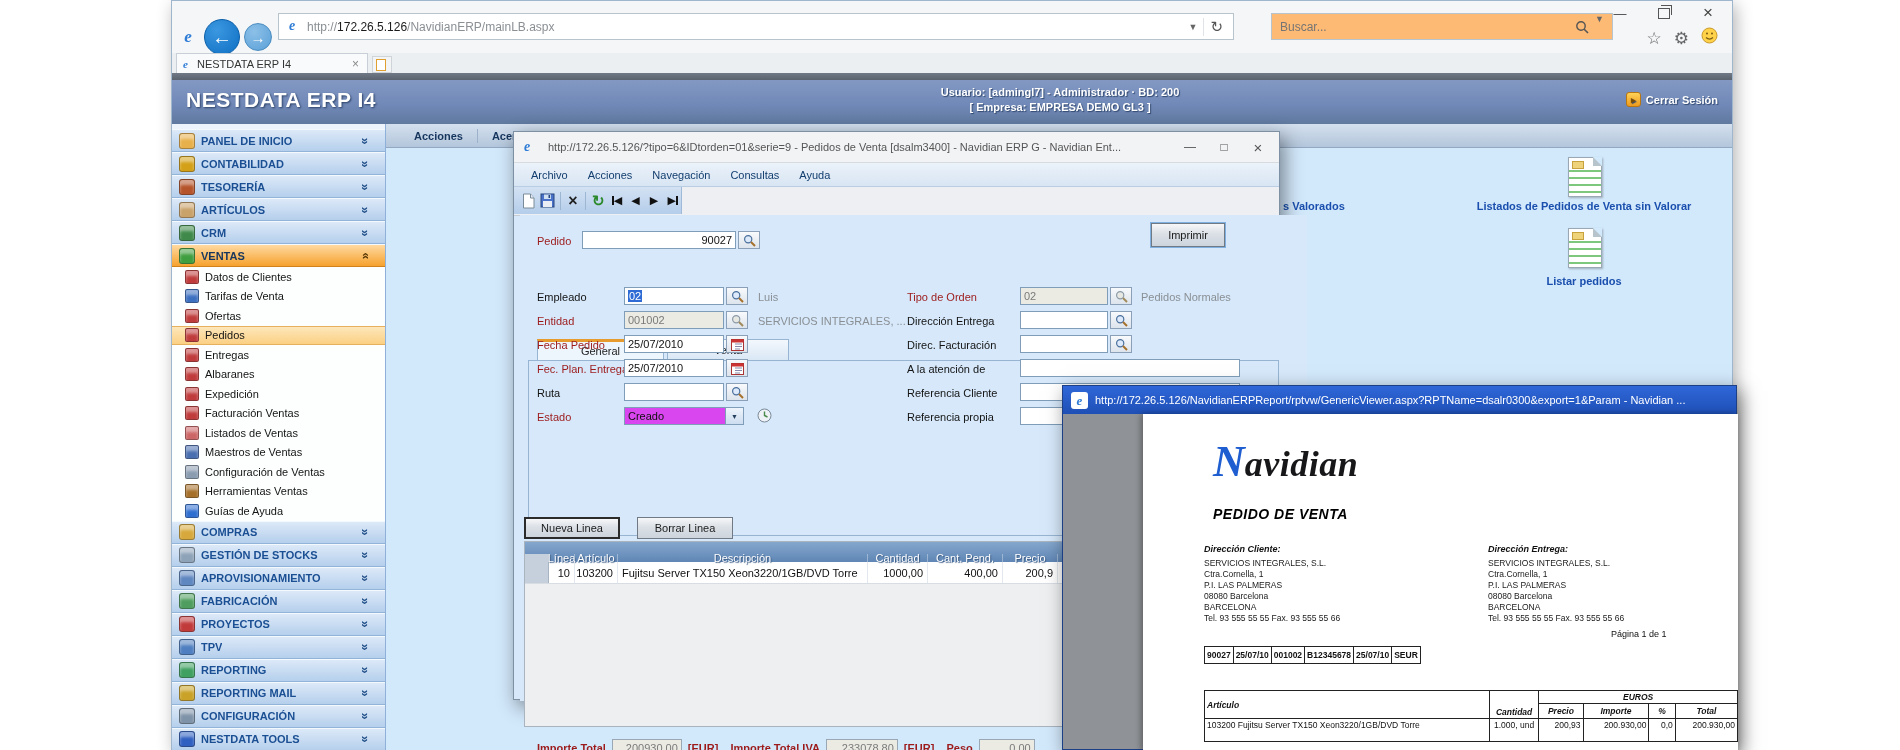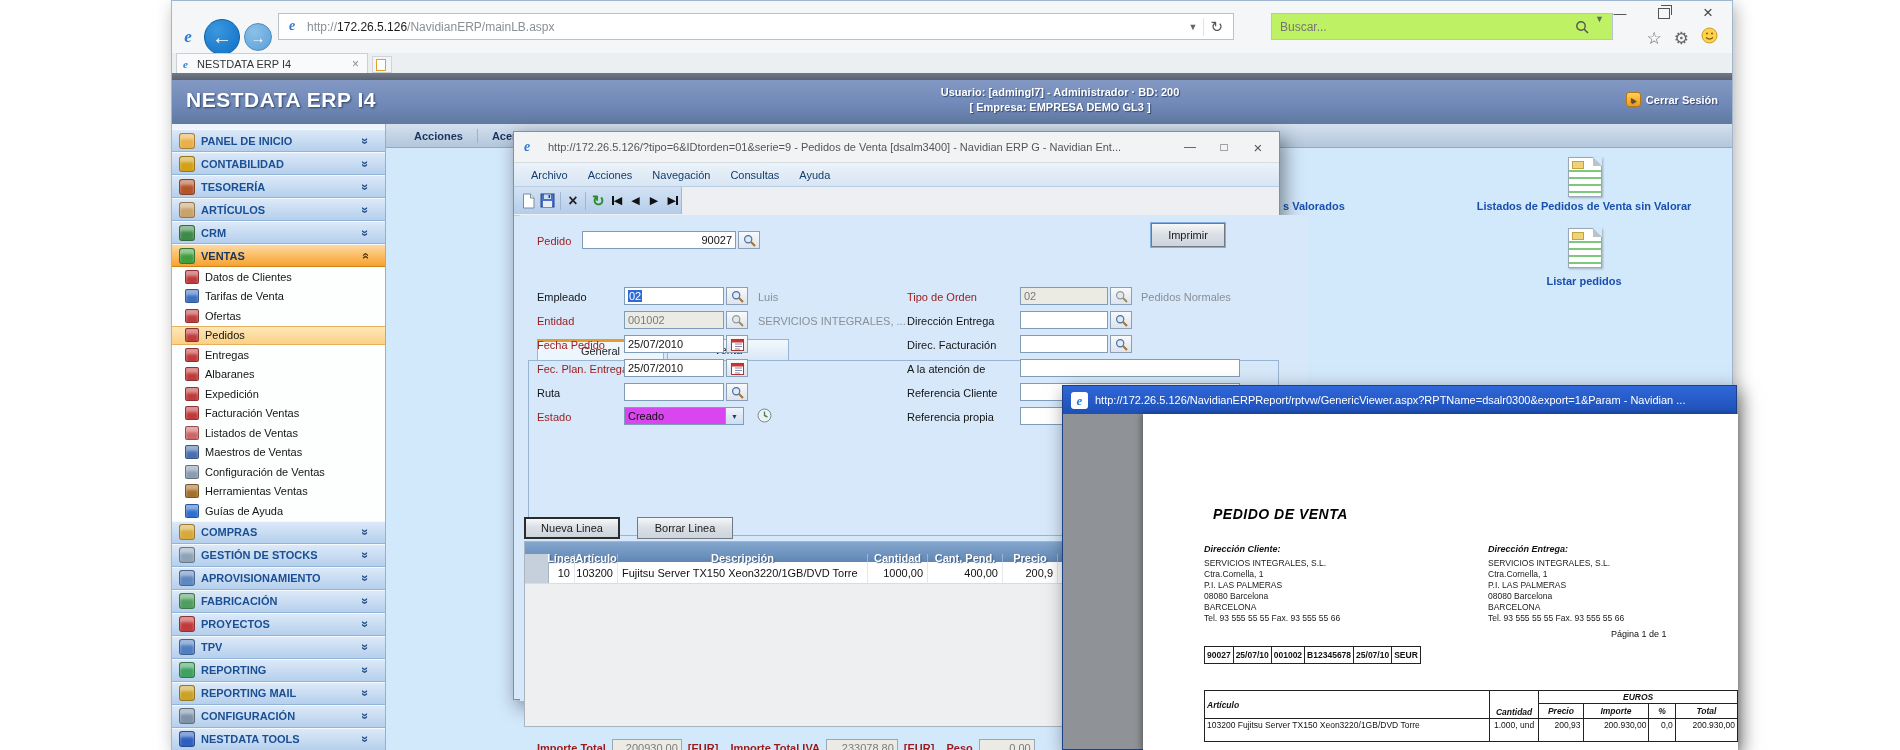--- a/index.html
+++ b/index.html
@@ -17,21 +17,21 @@
   .navbtn{position:absolute;border-radius:50%;color:#fff;display:flex;align-items:center;justify-content:center;cursor:pointer;}
   .back{left:32px;top:18px;width:34px;height:34px;background:radial-gradient(circle at 35% 30%,#3b97e0,#0e6fc3);font-size:20px;border:1px solid #0a5ea8;}
   .fwd{left:72px;top:22px;width:26px;height:26px;background:radial-gradient(circle at 35% 30%,#8cc0e8,#5aa0d8);font-size:15px;border:1px solid #4a8cc0;}
   .urlbar{position:absolute;left:106px;top:12px;width:956px;height:27px;background:#fff;border:1px solid #b7c3cd;
     display:flex;align-items:center;box-sizing:border-box;padding:0 4px;}
   .url-ie{width:18px;height:18px;font:bold italic 14px "Liberation Serif",serif;color:#2e7cd6;text-align:center;flex:0 0 auto;}
   .urltext{font-size:12px;margin-left:6px;white-space:nowrap;overflow:hidden;flex:1;}
   .urltext .dim{color:#8a8f94;} .urltext .host{color:#1a1a1a;}
   .urlbar .mini{color:#666;font-size:9px;padding:0 6px;cursor:pointer;}
   .urlbar .ref{color:#555;font-size:15px;padding:0 6px;border-left:1px solid #e0e4e8;cursor:pointer;}
-  .searchbox{position:absolute;left:1099px;top:12px;width:342px;height:27px;background:#bef264;border:1px solid #b7c3cd;
+  .searchbox{position:absolute;left:1099px;top:12px;width:342px;height:27px;background:#fdba74;border:1px solid #b7c3cd;
     display:flex;box-sizing:border-box;}
   .searchbox input{flex:1;border:none;outline:none;font-size:12px;color:#333;padding:0 8px;font-family:"Liberation Sans",sans-serif;background:transparent;}
   .searchbox .mag{padding:0 4px;cursor:pointer;display:flex;align-items:center;}
   .searchbox .mini{color:#666;font-size:9px;padding:0 8px 0 2px;cursor:pointer;}
   .chromeicons{position:absolute;right:14px;top:26px;display:flex;gap:12px;align-items:center;}
   .chromeicon{font-size:17px;color:#666;cursor:pointer;}
   
   .tabrow{position:absolute;left:0;top:52px;width:100%;height:20px;background:#eceff2;border-bottom:1px solid #d4d9de;}
   .tab{position:absolute;left:4px;top:0;width:192px;height:20px;background:#f9fafb;border:1px solid #c9cfd6;border-bottom:none;
     display:flex;align-items:center;padding:0 6px;box-sizing:border-box;cursor:pointer;}
@@ -120,21 +120,21 @@
   .ptab.inactive{width:122px;background:linear-gradient(#f3f8fd,#d9e7f5);}
   .tabpanel{position:absolute;left:8px;top:145px;width:751px;height:176px;border:1px solid #97b5d3;box-sizing:border-box;}
   .selwrap{position:absolute;height:18px;background:#d946ef;border:1px solid #7f9db9;box-sizing:border-box;display:flex;align-items:center;cursor:pointer;}
   .selwrap .selval{flex:1;font-size:11px;color:#111;padding:0 3px;}
   .selwrap .selarrow{width:17px;height:16px;background:linear-gradient(#eef4fb,#cdddf0);border-left:1px solid #7f9db9;
     display:flex;align-items:center;justify-content:center;font-size:7px;color:#24405e;}
   
   .gridwrap{position:absolute;left:4px;top:326px;width:750px;height:186px;background:#edeff1;border:1px solid #aab4be;box-sizing:border-box;}
   .grow{display:flex;width:100%;}
   .ghead{height:20px;background:linear-gradient(#85a7cd,#5f86b5);}
-  .gh{box-sizing:border-box;color:#fff;font-weight:bold;font-size:11px;display:flex;align-items:center;justify-content:center;
+  .gh{box-sizing:border-box;color:#fff;font-weight:normal;font-size:11px;display:flex;align-items:center;justify-content:center;
     border-right:1px solid rgba(255,255,255,.35);text-shadow:1px 1px 1px #3c5a80;margin-top:12px;}
   .gdrow{height:21px;background:#fff;border-bottom:1px solid #d7dde3;}
   .gd{box-sizing:border-box;font-size:11px;color:#111;display:flex;align-items:center;padding:0 4px;border-right:1px solid #e3e8ee;}
   .gd.num{justify-content:flex-end;}
   .gsel{width:24px;background:#c6d0dc;border-right:1px solid #a8b4c2;}
   .c-linea{width:26px;} .c-art{width:43px;} .c-desc{width:250px;} .c-cant{width:60px;} .c-pend{width:75px;} .c-precio{width:55px;} .c-fill{flex:1;border-right:none;}
   .gh.c-linea,.gh.c-art{justify-content:center;}
   .gd.c-linea,.gd.c-art{justify-content:flex-end;}
   
   .totals{position:absolute;left:17px;top:524px;display:flex;align-items:center;gap:6px;white-space:nowrap;}
@@ -670,20 +670,21 @@
       </div>
     </div>
   </div>
 
   <div class="report">
     <div class="r-title">
       <span class="t-ie">e</span>
       <span class="t-text">http://172.26.5.126/NavidianERPReport/rptvw/GenericViewer.aspx?RPTName=dsalr0300&amp;export=1&amp;Param - Navidian ...</span>
     </div>
     <div class="r-page">
+      <div class="r-logo"><span class="ln">N</span><span class="lrest">avidian</span></div>
       <div class="r-doctitle">PEDIDO DE VENTA</div>
 
       <div class="r-addr" style="left:61px;">
         <div class="al">Dirección Cliente:</div>
         <div class="aline">SERVICIOS INTEGRALES, S.L.</div>
         <div class="aline">Ctra.Cornella, 1</div>
         <div class="aline">P.I. LAS PALMERAS</div>
         <div class="aline">08080 Barcelona</div>
         <div class="aline">BARCELONA</div>
         <div class="aline">Tel. 93 555 55 55    Fax. 93 555 55 66</div>

